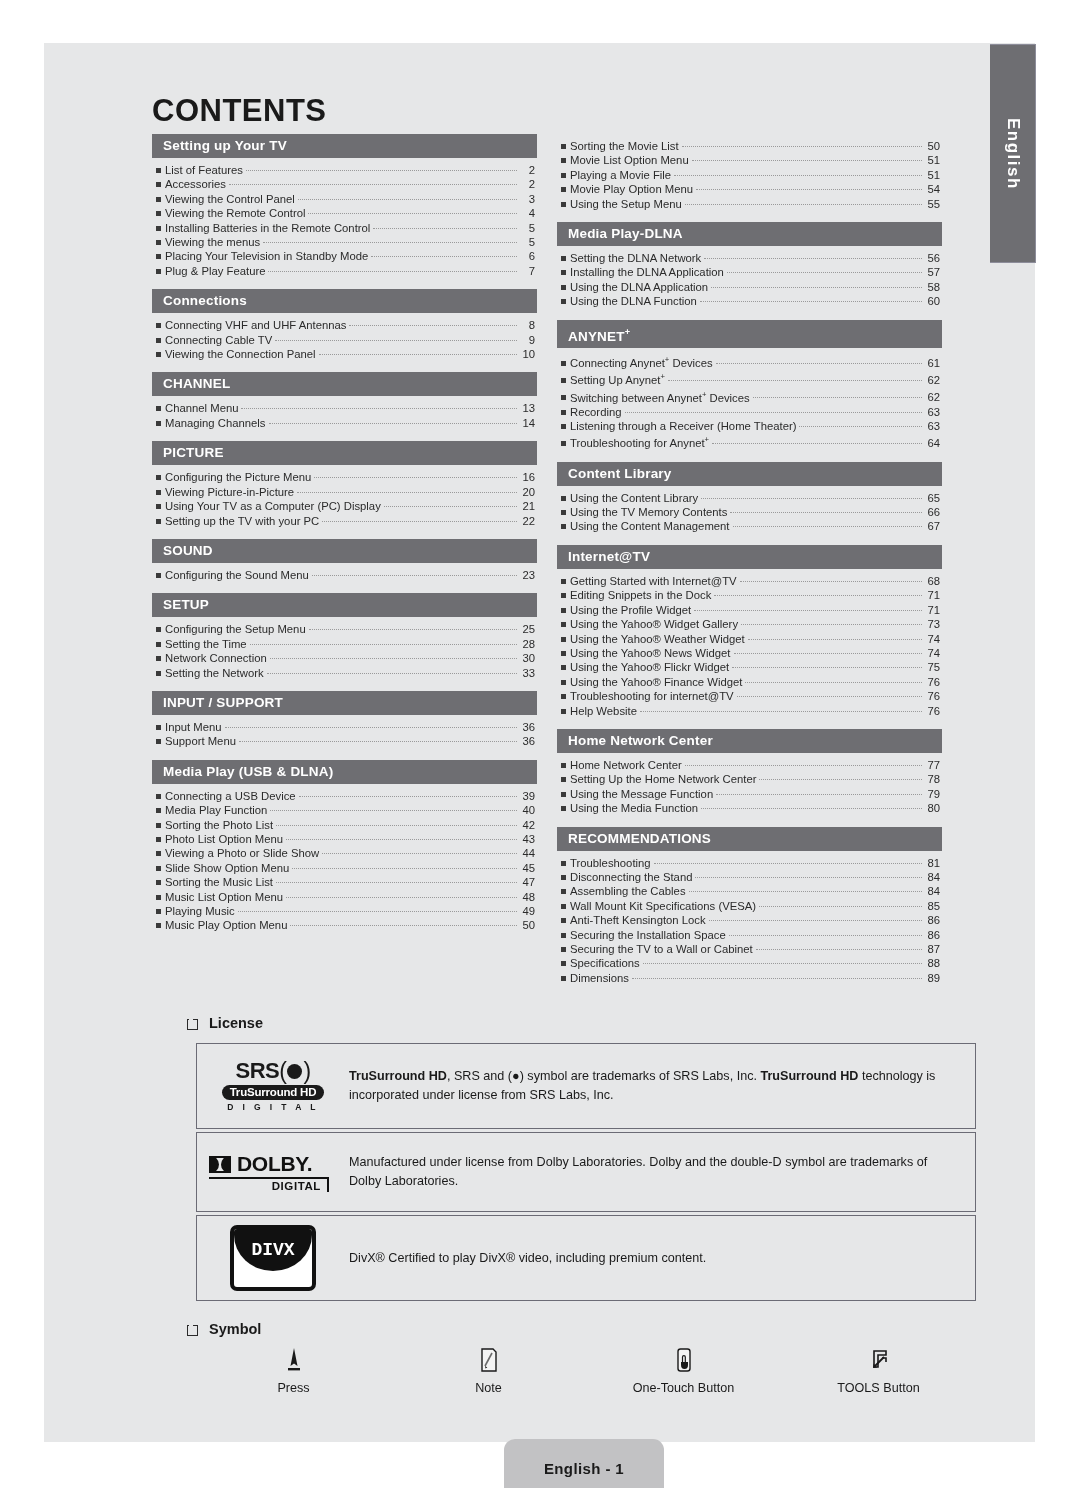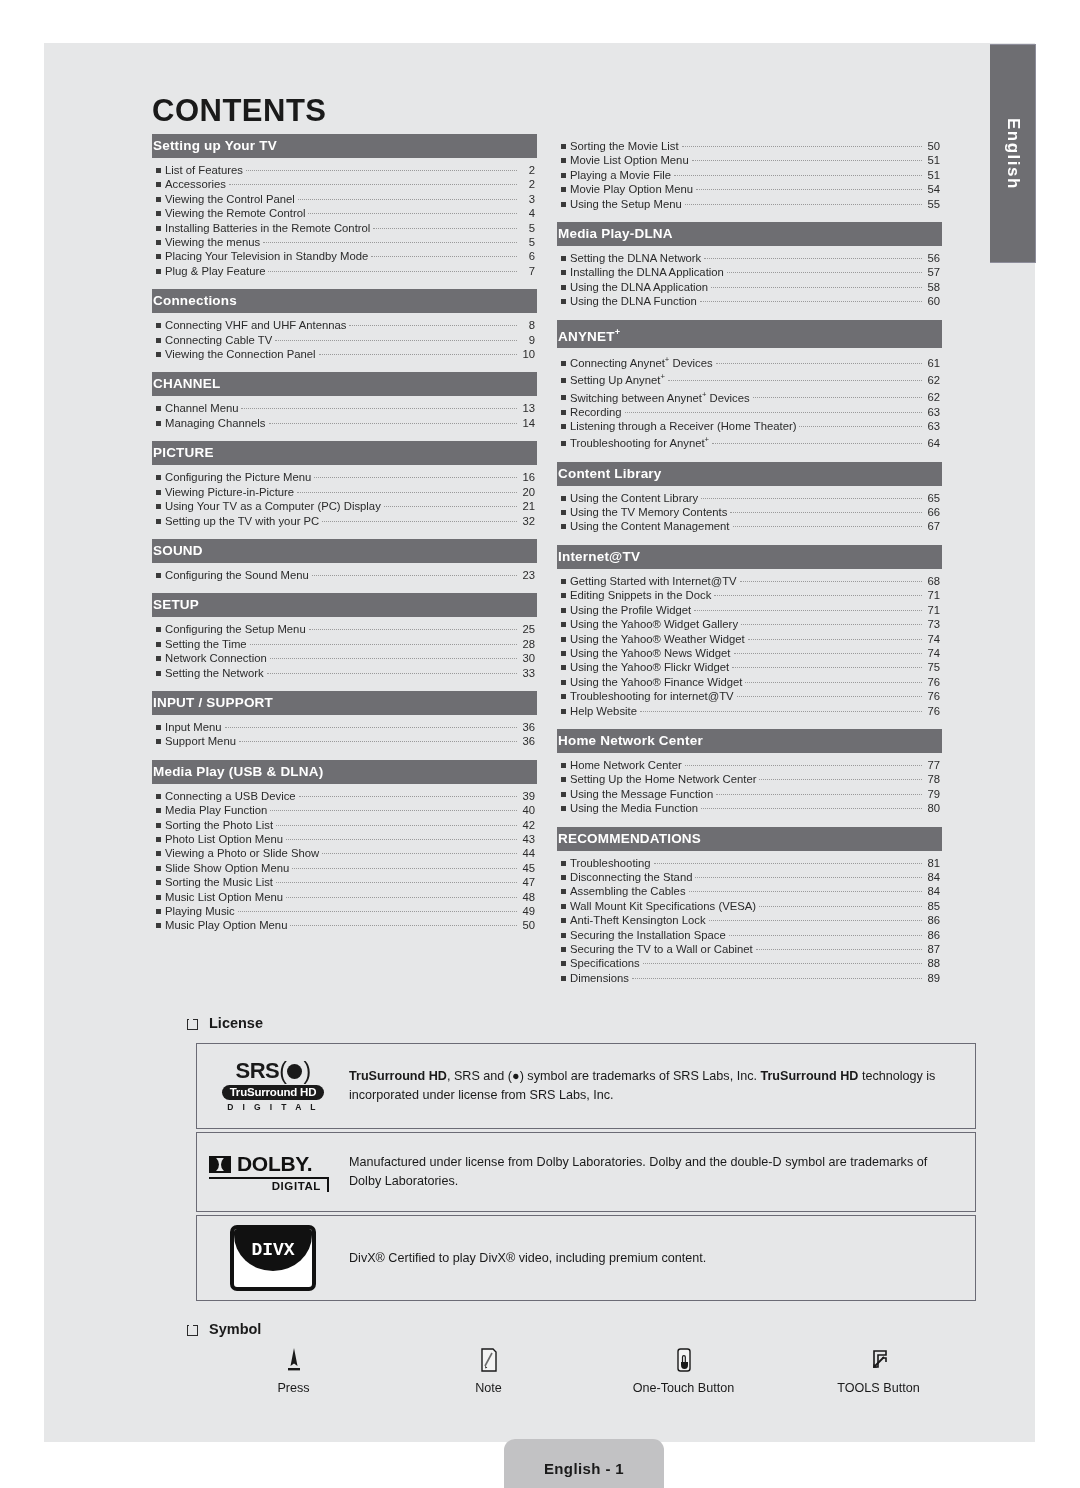--- a/index.html
+++ b/index.html
@@ -48,21 +48,21 @@
     gap: 20px;
   }
   .col { width: 385px; }
   .col-right { width: 385px; }
 
   .sec-head {
     background: #6e6e72;
     color: #ffffff;
     font-weight: bold;
     font-size: 13.5px;
-    padding: 4px 0 4px 1px;
+    padding: 4px 0 4px 11px;
     margin-top: 9px;
     line-height: 16px;
     letter-spacing: 0.2px;
   }
   .sec-head.first { margin-top: 0; }
 
   .toc-list { padding: 5px 2px 2px 4px; }
   .toc-row {
     display: flex;
     align-items: baseline;
@@ -363,21 +363,21 @@
           <div class="toc-row">
             <span class="bullet"></span>
             <span class="toc-label">Using Your TV as a Computer (PC) Display</span>
             <span class="leader"></span>
             <span class="toc-page">21</span>
           </div>
           <div class="toc-row">
             <span class="bullet"></span>
             <span class="toc-label">Setting up the TV with your PC</span>
             <span class="leader"></span>
-            <span class="toc-page">32</span>
+            <span class="toc-page">22</span>
           </div>
         </div>
         <div class="sec-head">SOUND</div>
         <div class="toc-list">
           <div class="toc-row">
             <span class="bullet"></span>
             <span class="toc-label">Configuring the Sound Menu</span>
             <span class="leader"></span>
             <span class="toc-page">23</span>
           </div>

